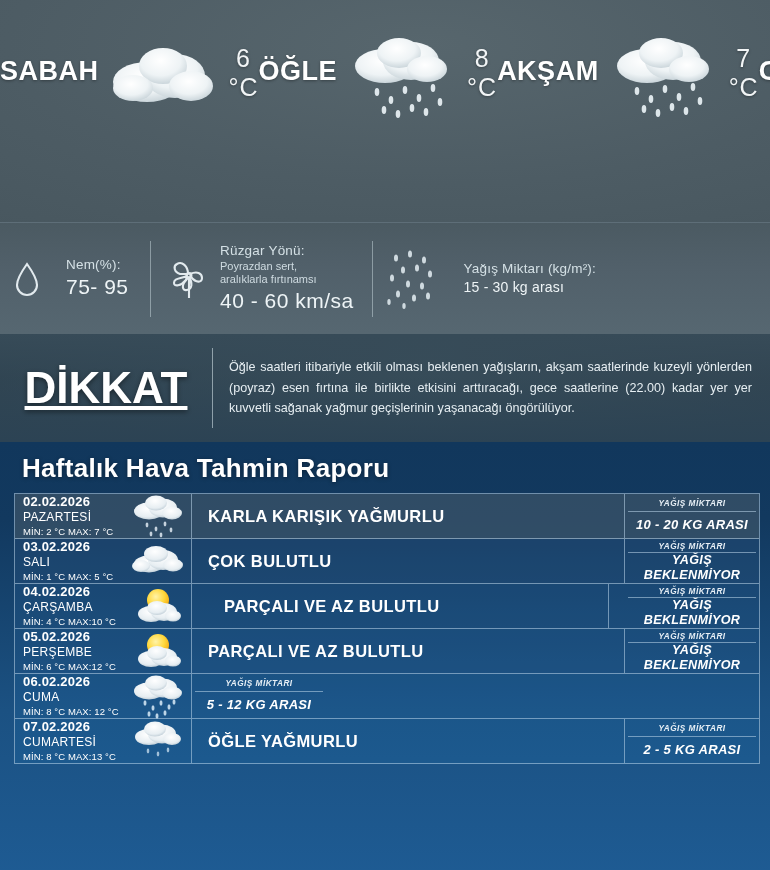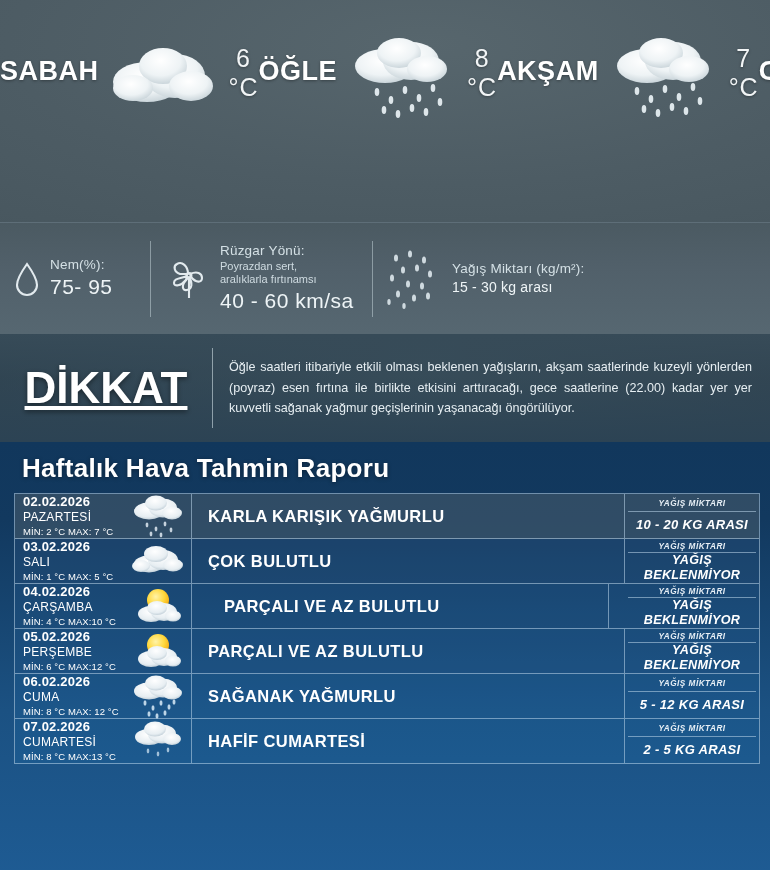--- a/index.html
+++ b/index.html
@@ -45,23 +45,23 @@
     border-top:1px solid rgba(255,255,255,.05);
   }
   .metric{
     position:relative; display:flex; align-items:center;
     height:76px; padding:0 6px;
   }
   .metric + .metric::before{
     content:""; position:absolute; left:-2px; top:0; bottom:0;
     width:1px; background:rgba(215,230,235,.45);
   }
-  .m-humidity{ width:152px; padding-left:14px; }
+  .m-humidity{ width:152px; padding-left:14px;gap:16px; }
   .m-wind{ width:222px; padding-left:16px; }
-  .m-precip{ width:228px; padding-left:10px; }
+  .m-precip{ width:228px; padding-left:10px;justify-content:space-between; }
   .m-sea{ width:168px; padding-left:14px; }
 
   .metric-icon{ flex:0 0 auto; margin-right:10px; }
   .metric-text{ color:#dfe8ec; line-height:1.22; }
   .metric-label{ font-size:13.5px; color:#d4e0e5; letter-spacing:.2px; }
   .metric-sub{ font-size:11px; color:#cfdbe1; line-height:1.25; }
   .metric-value{ font-size:21px; color:#eef4f6; letter-spacing:.5px; margin-top:1px;}
   .metric-value.small{ font-size:14px; letter-spacing:.2px; }
 
   
@@ -468,21 +468,20 @@
               <ellipse cx="30" cy="30" rx="1.5" ry="2.8"></ellipse>
                 <ellipse cx="38" cy="34" rx="1.5" ry="2.8"></ellipse>
               <ellipse cx="18" cy="41" rx="1.5" ry="2.8"></ellipse>
                 <ellipse cx="26" cy="43" rx="1.5" ry="2.8"></ellipse>
               <ellipse cx="34" cy="40" rx="1.5" ry="2.8"></ellipse>
                 <ellipse cx="43" cy="29" rx="1.5" ry="2.8"></ellipse>
             </g>
           </svg>
         </div>
       </div>
-      <div class="c-cond">SAĞANAK YAĞMURLU</div>
       <div class="c-prec">
         <div class="prec-head">YAĞIŞ MİKTARI</div>
         <div class="prec-val">5 - 12  KG ARASI</div>
       </div>
     </div>
 
     <div class="trow row-tint-5">
       <div class="c-day">
         <div class="day-text">
           <div class="day-date">07.02.2026</div>
@@ -496,21 +495,21 @@
             <ellipse cx="24" cy="11" rx="11" ry="7.5" fill="url(#rc1)"></ellipse>
             <ellipse cx="41" cy="21" rx="9" ry="6" fill="url(#rc1)"></ellipse>
             <g fill="#cfe3f2" opacity=".75">
               <ellipse cx="17" cy="33" rx="1.3" ry="2.4"></ellipse>
                 <ellipse cx="27" cy="36" rx="1.3" ry="2.4"></ellipse>
               <ellipse cx="37" cy="32" rx="1.3" ry="2.4"></ellipse>
             </g>
           </svg>
         </div>
       </div>
-      <div class="c-cond">HAFİF CUMARTESİ</div>
+      <div class="c-cond">ÖĞLE YAĞMURLU</div>
       <div class="c-prec">
         <div class="prec-head">YAĞIŞ MİKTARI</div>
         <div class="prec-val">2 - 5 KG ARASI</div>
       </div>
     </div>
 
   </div>
 </div>
 
 </body></html>

